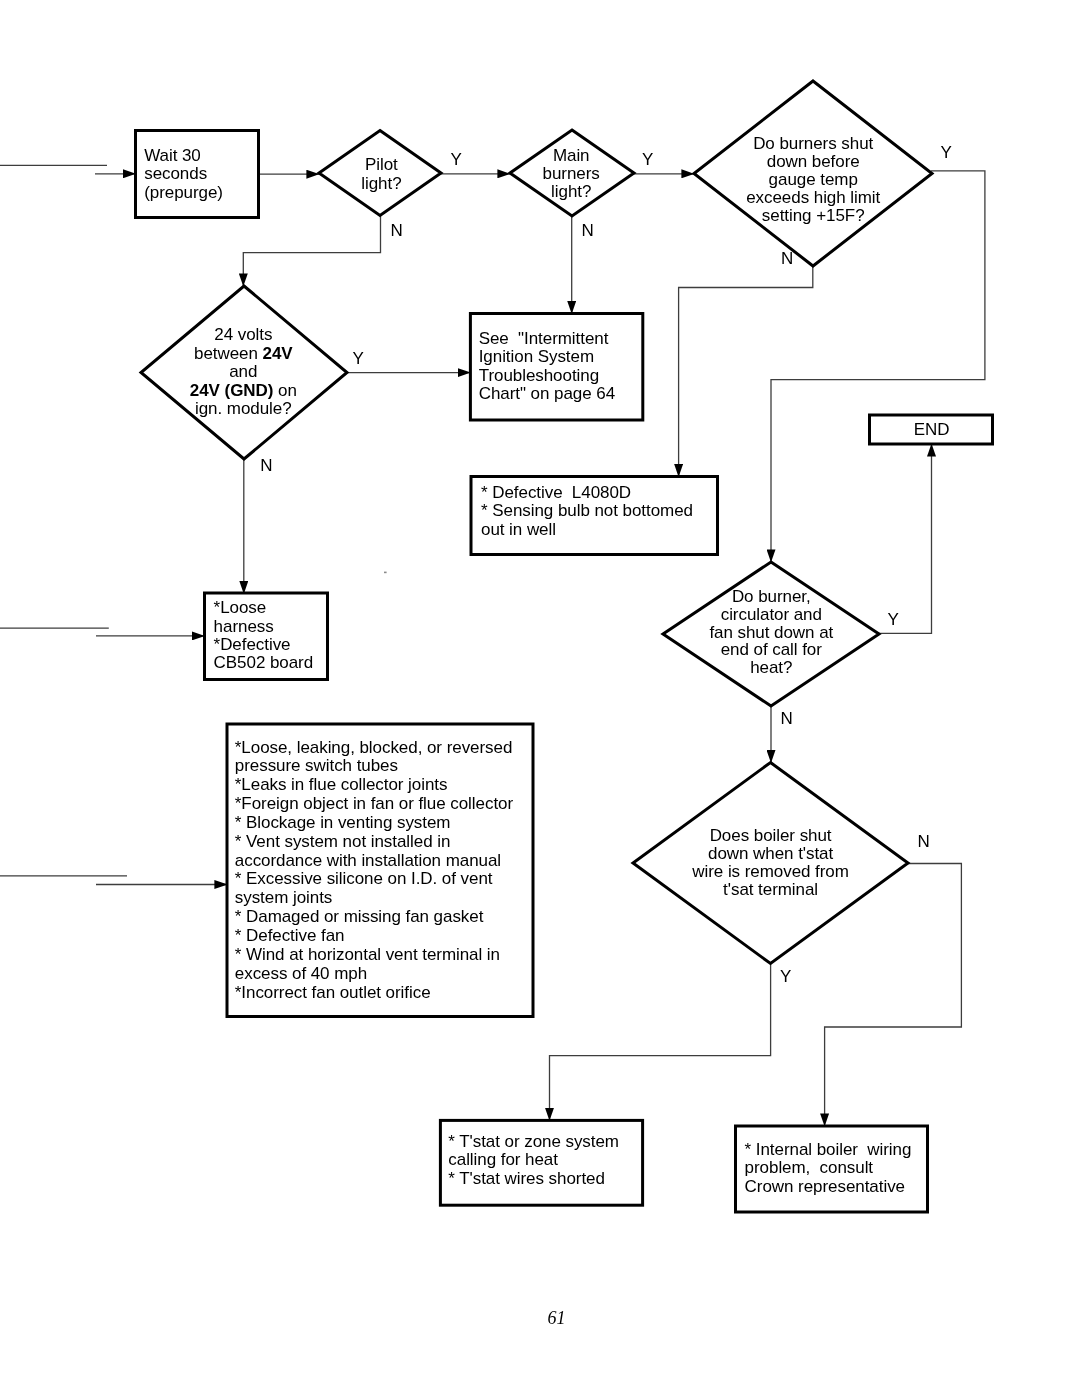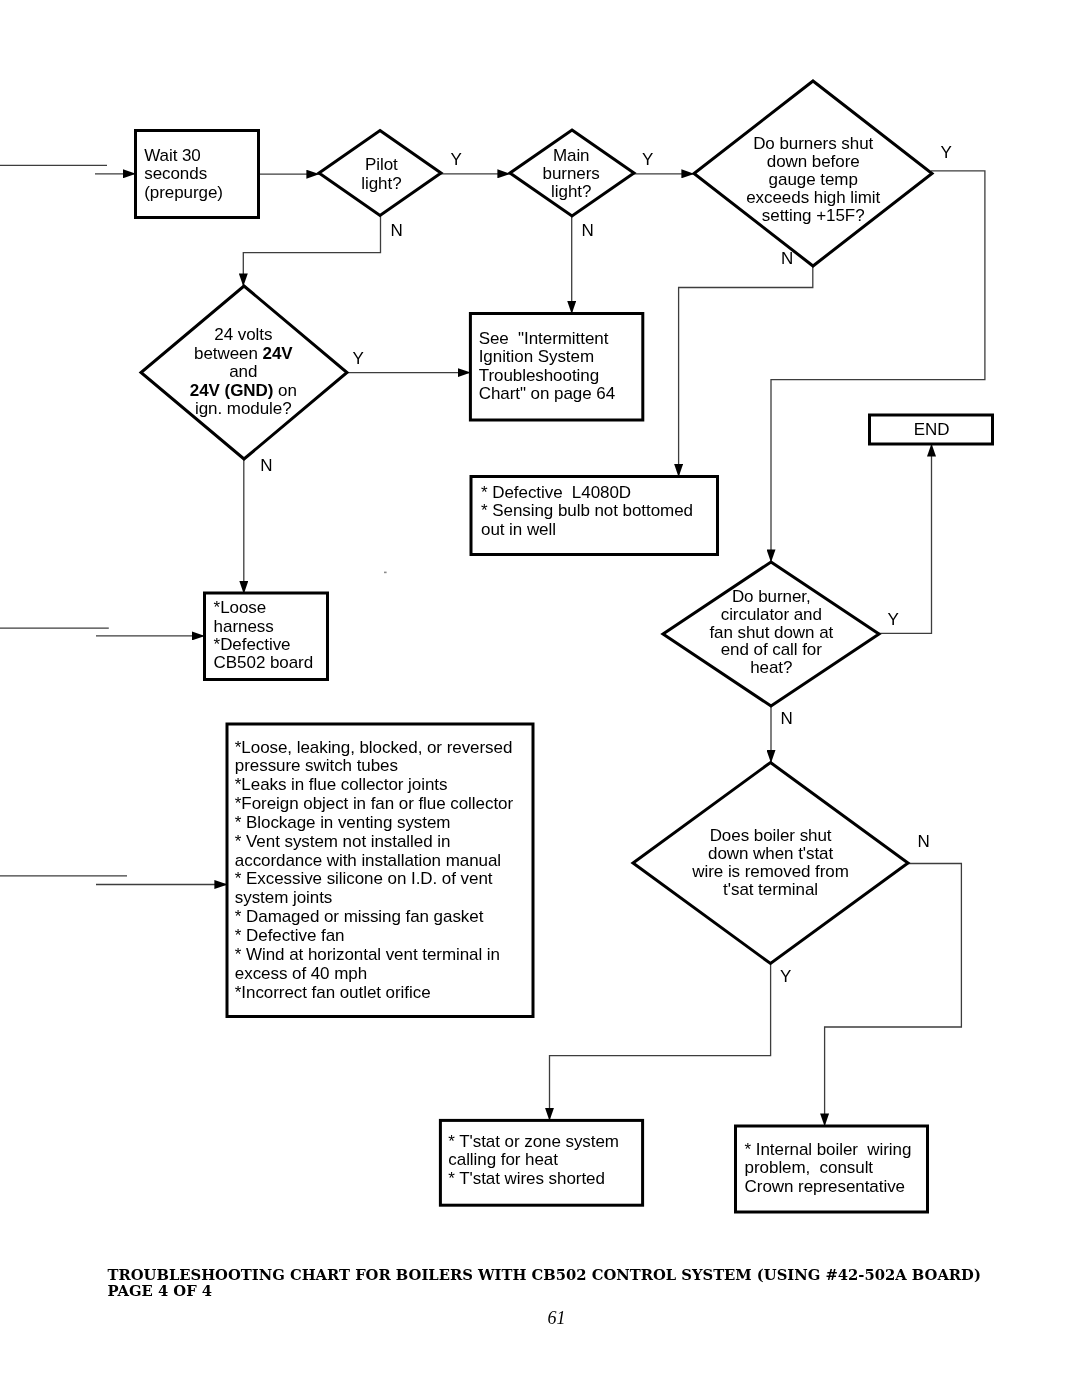--- a/index.html
+++ b/index.html
@@ -86,18 +86,14 @@
         <text class="edgelabel" x="352.4" y="363.8">Y</text>
         <text class="edgelabel" x="260.3" y="470.9">N</text>
         <text class="edgelabel" x="887.6" y="625">Y</text>
         <text class="edgelabel" x="780.5" y="724.3">N</text>
         <text class="edgelabel" x="917.4" y="847.4">N</text>
         <text class="edgelabel" x="780" y="982.4">Y</text>
       </g>
     <rect x="384" y="571.6" width="2.6" height="1.6" fill="#8a8a8a"></rect>
   </svg>
 
-  <div class="footer" style="left:107.5px;top:1266.5px;">
-    <div>TROUBLESHOOTING CHART FOR BOILERS WITH CB502 CONTROL SYSTEM (USING #42-502A BOARD)</div>
-    <div>PAGE 4 OF 4</div>
-  </div>
   <div class="pageno" style="left:547.6px;top:1307.5px;">61</div>
 </div>
 
 </body></html>

